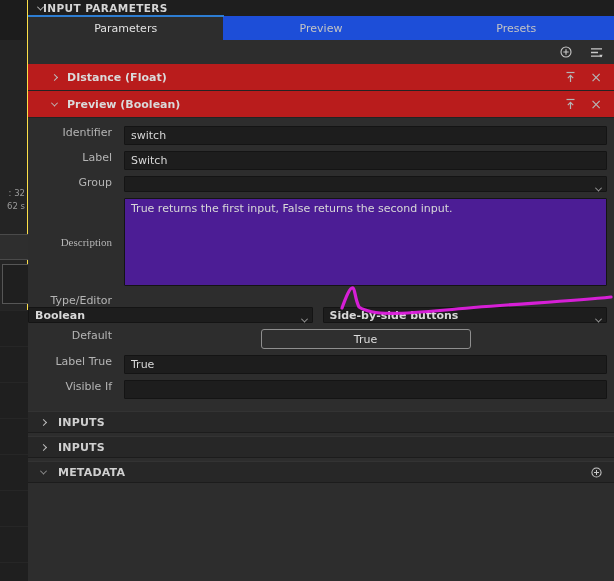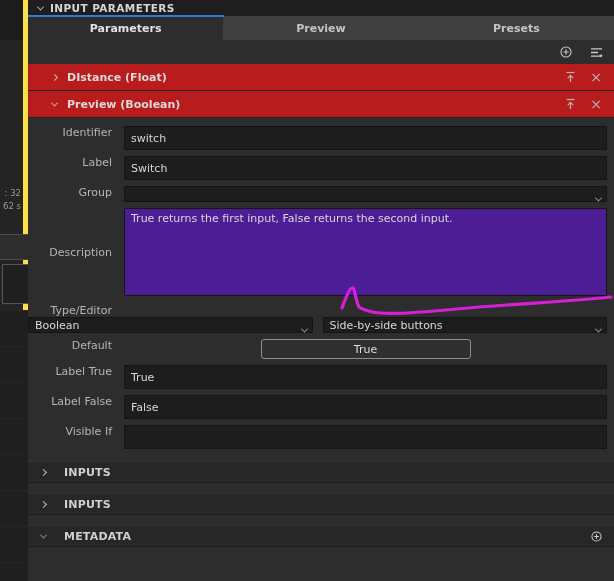--- a/index.html
+++ b/index.html
@@ -3,74 +3,74 @@
 <meta charset="utf-8">
 <style>
   html,body{margin:0;padding:0;background:#2d2d2d;}
   *{box-sizing:border-box;}
   .root{
     position:relative;width:614px;height:581px;overflow:hidden;
     font-family:"DejaVu Sans","Liberation Sans",sans-serif;
     background:#2d2d2d;color:#cfcfcf;font-size:11px;
   }
   
-  .strip{position:absolute;left:0;top:0;width:28px;height:581px;background:#242424;border-right:5px solid #fde047;}
+  .strip{position:absolute;left:0;top:0;width:28px;height:581px;background:#242424;border-right:1px solid #fde047;}
   .strip-top{position:absolute;left:0;top:0;width:100%;height:40px;background:#1c1c1c;}
   .strip-text{position:absolute;right:2px;width:30px;color:#9a9a9a;font-size:8.5px;white-space:nowrap;overflow:hidden;text-align:right;}
   .strip-t1{top:188px;}
   .strip-t2{top:201px;}
   .strip-box1{position:absolute;left:0;top:234px;width:28px;height:26px;background:#2e2e2e;border-top:1px solid #4a4a4a;border-bottom:1px solid #4a4a4a;}
   .strip-box2{position:absolute;left:2px;top:264px;width:26px;height:40px;background:#1f1f1f;border:1px solid #565656;border-right:none;}
   .strip-low{position:absolute;left:0;top:310px;width:28px;height:271px;background:#1f1f1f;
     background-image:repeating-linear-gradient(to bottom,#262626 0,#262626 1px,transparent 1px,transparent 36px);}
   
   .main{position:absolute;left:28px;top:0;width:586px;height:581px;}
   .headerbar{position:relative;height:16px;background:#1e1e1e;}
-  .panel-tab{position:relative;display:inline-flex;align-items:center;gap:7px;height:16px;width:196px;padding-left:10px;}
+  .panel-tab{position:relative;display:inline-flex;align-items:center;height:16px;width:196px;padding-left:10px;}
   .panel-tab-label{font-weight:bold;font-size:10.5px;letter-spacing:.4px;color:#d6d6d6;}
   .blue-underline{position:absolute;left:0;bottom:-1px;width:196px;height:2px;background:#2d7dd2;}
-  .tabbar{display:flex;height:24px;background:#404040;font-weight:bold;}
+  .tabbar{display:flex;height:24px;background:#1d4ed8;}
   .tab{flex:1;display:flex;align-items:center;justify-content:center;color:#c4c4c4;cursor:default;}
   .tab.active{background:#2d2d2d;color:#e2e2e2;}
   .toolbar{height:24px;display:flex;align-items:center;justify-content:flex-end;gap:14px;padding-right:10px;}
   
   .param-row{height:27px;display:flex;align-items:center;gap:10px;padding:0 10px 0 24px;
     background:#b91c1c;border-bottom:1px solid #232323;}
   .param-name{font-weight:bold;color:#dadada;}
   .row-spacer{flex:1;}
   .icon-btn{display:flex;align-items:center;justify-content:center;width:16px;height:16px;}
   .x-glyph{font-size:14px;color:#b5b5b5;line-height:14px;}
   
   .chev{display:inline-block;width:5px;height:5px;border-right:1.4px solid #bdbdbd;border-bottom:1.4px solid #bdbdbd;}
   .chev.down{transform:rotate(45deg) translate(-1px,-1px);}
   .chev.right{transform:rotate(-45deg);}
   .chev.dim{opacity:.7;}
   
   .form{padding:2px 7px 0 0;}
   .form-row{display:flex;margin-top:6px;}
   .form-row.top{align-items:flex-start;}
   .form-label{width:96px;text-align:right;padding-right:12px;color:#b5b5b5;flex:none;}
-  .form-row.top .form-label{align-self:center;}
+  .form-row.top .form-label{align-self:center;font-family:Liberation Serif, serif;}
   .field-wrap{flex:1;display:flex;min-width:0;}
-  input.field{flex:1;height:24px;background:#1d1d1d;border:1px solid #141414;border-radius:1px;
+  input.field{flex:1;height:19px;background:#1d1d1d;border:1px solid #141414;border-radius:1px;
     color:#d8d8d8;font:11px "DejaVu Sans","Liberation Sans",sans-serif;padding:0 6px;outline:none;}
   .textarea{flex:1;height:88px;background:#4c1d95;border:1px solid #141414;border-radius:1px;
     color:#d8d8d8;padding:3px 6px;line-height:14px;overflow:hidden;}
   .dd{flex:1;position:relative;height:16px;background:#1d1d1d;border:1px solid #141414;border-radius:1px;
     display:flex;align-items:center;padding:0 20px 0 6px;color:#d8d8d8;min-width:0;}
   .dd .dd-chev{position:absolute;right:5px;top:5px;}
   .dd .dd-chev .chev{border-color:#9c9c9c;}
-  .dual{gap:10px;}
+  .dual{gap:10px;font-weight:bold;}
   .type-row{margin-top:8px;flex-direction:column;}
   .default-wrap{flex:1;display:flex;justify-content:center;}
   .toggle-btn{width:210px;height:20px;background:#2f2f2f;border:1px solid #8f8f8f;border-radius:3px;
     color:#dddddd;display:flex;align-items:center;justify-content:center;}
   
   .sections{margin-top:12px;}
-  .section-bar{height:22px;margin-top:10px;display:flex;align-items:center;gap:18px;padding:0 10px 0 13px;
+  .section-bar{height:22px;margin-top:3px;display:flex;align-items:center;gap:12px;padding:0 10px 0 13px;
     background:#272727;border-top:1px solid #333333;border-bottom:1px solid #1c1c1c;}
   .section-label{font-weight:bold;color:#d0d0d0;letter-spacing:.2px;}
   .section-spacer{flex:1;}
   
   .annotation{position:absolute;left:0;top:0;pointer-events:none;z-index:50;}
 </style>
 </head>
 <body>
 
 <div class="root">
@@ -207,26 +207,20 @@
         </span>
       </div>
 
       <div class="form-row">
         <span class="form-label">Label True</span>
         <span class="field-wrap">
             <input class="field" value="True" style="">
           </span>
       </div>
 
-      <div class="form-row">
-        <span class="form-label">Label False</span>
-        <span class="field-wrap">
-            <input class="field" value="False" style="">
-          </span>
-      </div>
 
 
       <div class="form-row">
         <span class="form-label">Visible If</span>
         <span class="field-wrap">
             <input class="field" value="" style="">
           </span>
       </div>
 
     </div>

